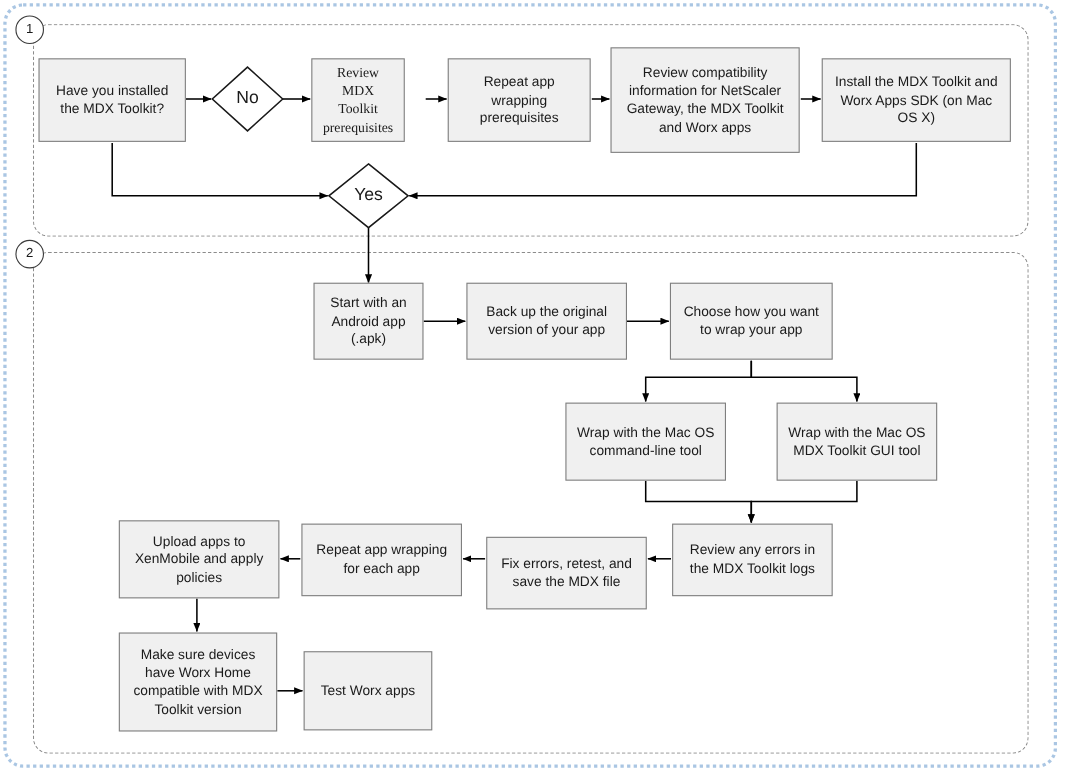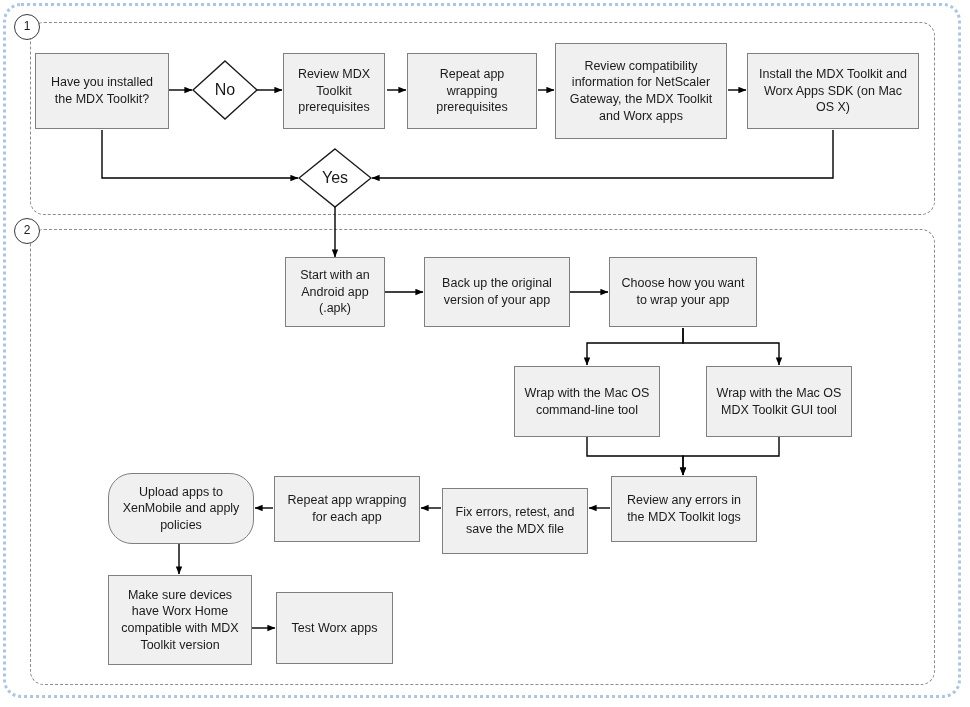--- a/index.html
+++ b/index.html
@@ -159,21 +159,21 @@
   <div class="node" style="left:35px; top:53px; width:134px; height:76px;">Have you installed
 the MDX Toolkit?</div>
 
   <div class="diamond" style="left:192px; top:60px; width:66px; height:60px;">
     <svg class="dshape" viewBox="0 0 66 60">
       <polygon points="33,1 65,30 33,59 1,30" fill="#ffffff" stroke="#1a1a1a" stroke-width="1.4"></polygon>
     </svg>
     <div class="dlabel">No</div>
   </div>
 
-  <div class="node" style="left:283px; top:53px; width:102px; height:76px;">Review MDX
+  <div class="node" style="left:283px; top:53px; width:85px; height:76px;font-family:Liberation Serif, serif;">Review MDX
 Toolkit
 prerequisites</div>
 
   <div class="node" style="left:407px; top:53px; width:130px; height:76px;">Repeat app
 wrapping
 prerequisites</div>
 
   <div class="node" style="left:555px; top:43px; width:172px; height:96px;">Review compatibility
 information for NetScaler
 Gateway, the MDX Toolkit
@@ -208,21 +208,21 @@
 
   <div class="node" style="left:611px; top:476px; width:146px; height:66px;">Review any errors in
 the MDX Toolkit logs</div>
 
   <div class="node" style="left:442px; top:488px; width:146px; height:66px;">Fix errors, retest, and
 save the MDX file</div>
 
   <div class="node" style="left:274px; top:476px; width:146px; height:66px;">Repeat app wrapping
 for each app</div>
 
-  <div class="node" style="left:108px; top:473px; width:146px; height:71px;border-radius:24px;">Upload apps to
+  <div class="node" style="left:108px; top:473px; width:146px; height:71px;">Upload apps to
 XenMobile and apply
 policies</div>
 
   <div class="node" style="left:276px; top:592px; width:117px; height:72px;">Test Worx apps</div>
 
   <div class="node" style="left:108px; top:575px; width:144px; height:90px;">Make sure devices
 have Worx Home
 compatible with MDX
 Toolkit version</div>
 

